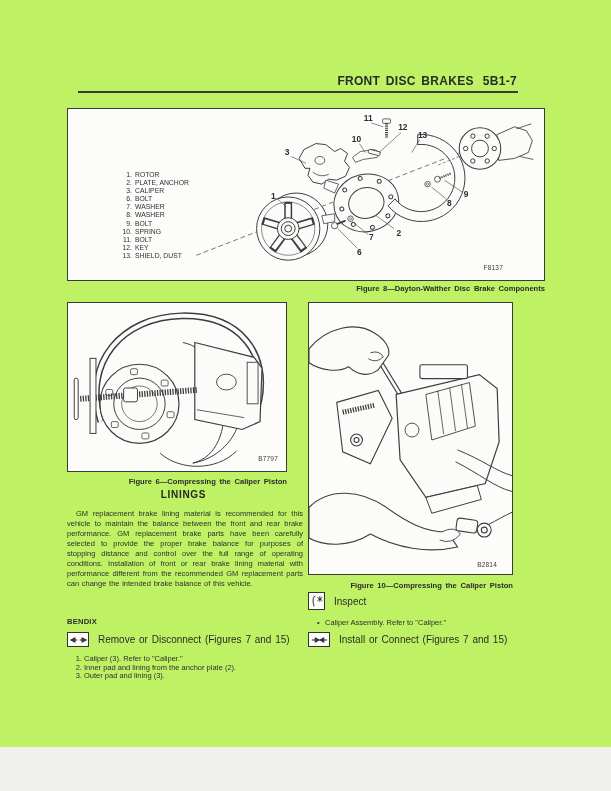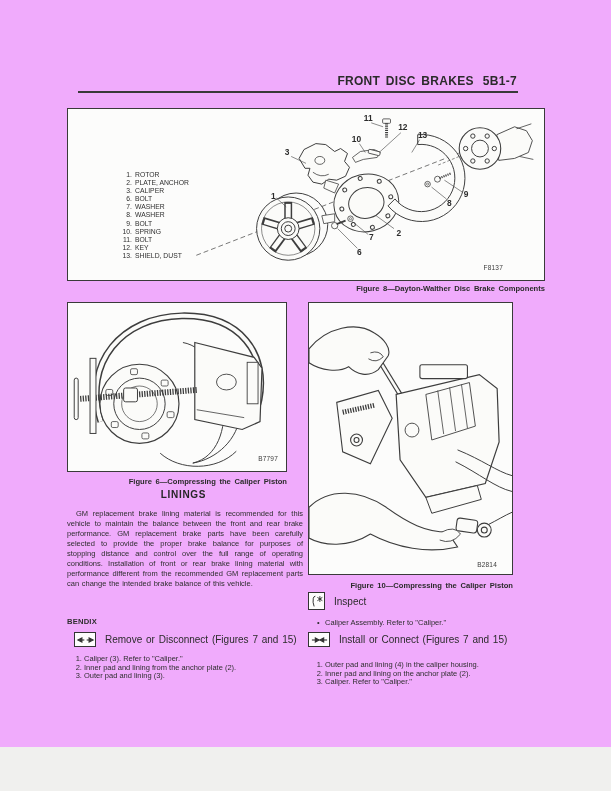--- a/index.html
+++ b/index.html
@@ -1,18 +1,18 @@
 <!DOCTYPE html>
 <html><head>
 <meta charset="utf-8">
 <style>
   * { margin:0; padding:0; box-sizing:border-box; }
   html,body { background:#ffffff; }
   body { width:611px; height:791px; position:relative; font-family:"Liberation Sans","DejaVu Sans",sans-serif; color:#2e2e2e; }
-  .page { position:absolute; left:0; top:0; width:611px; height:791px; background:#f0abfc; overflow:hidden; }
+  .page { position:absolute; left:0; top:0; width:611px; height:791px; background:#bef264; overflow:hidden; }
   .page-bottom-shade { position:absolute; left:0; right:0; bottom:0; height:44px; background:#f0f0ee; }
 
   
   .header-title { position:absolute; top:74px; right:94px; font-size:12px; font-weight:bold; color:#2b2b2b; letter-spacing:.3px; word-spacing:2px; white-space:nowrap; }
   .page-code { margin-left:9px; }
   .header-rule { position:absolute; left:78px; top:91px; width:440px; height:2px; background:#3a3a3a; }
 
   
   .figbox { position:absolute; border:1.4px solid #3a3a3a; background:#fcfcfb; }
   .fig8-box  { left:67px;  top:108px; width:478px; height:173px; }
@@ -33,21 +33,21 @@
   .pnum { text-align:right; }
   .fig8-svg text { font:bold 8.5px "Liberation Sans","DejaVu Sans",sans-serif; fill:#2c2c2c; }
 
   
   .linings-heading { position:absolute; left:67px; top:489px; width:233px; text-align:center; font-size:10px; font-weight:bold; letter-spacing:.7px; color:#262626; }
   .linings-para { position:absolute; left:67px; top:509px; width:236px; font-size:7.5px; line-height:10px; text-align:justify; text-indent:9px; word-spacing:.6px; }
   .bendix { position:absolute; left:67px; top:617px; font-size:7.6px; font-weight:bold; letter-spacing:.2px; }
 
   
   .op-row { position:absolute; display:flex; align-items:center; gap:9px; }
-  .remove-row  { left:74px;  top:632px; }
+  .remove-row  { left:67px;  top:632px; }
   .inspect-row { left:308px; top:592px; }
   .install-row { left:308px; top:632px; }
   .op-icon { display:inline-flex; align-items:center; justify-content:center; border:1.6px solid #333; background:#fdfdfc; }
   .arrow-icon { width:22px; height:15px; }
   .inspect-icon { width:17px; height:18px; }
   .op-label { font-size:10px; font-weight:normal; color:#2b2b2b; word-spacing:1px; }
 
   .steps { position:absolute; list-style:decimal; font-size:7.5px; line-height:8.7px; }
   .steps li { margin:0; }
   .steps-left  { left:67px;  top:655px; width:230px; padding-left:17px; }
@@ -328,20 +328,15 @@
         <g stroke="#333" stroke-width="1.4" fill="#333">
           <line x1="1.5" y1="7.5" x2="6.5" y2="7.5"></line>
           <line x1="15.5" y1="7.5" x2="20.5" y2="7.5"></line>
           <polygon points="10.5,7.5 5.8,4.9 5.8,10.1"></polygon>
           <polygon points="11.5,7.5 16.2,4.9 16.2,10.1"></polygon>
         </g>
       </svg>
     </span>
     <span class="op-label">Install or Connect (Figures 7 and 15)</span>
   </div>
-  <ol class="steps steps-right">
-    <li>Outer pad and lining (4) in the caliper housing.</li>
-    <li>Inner pad and lining on the anchor plate (2).</li>
-    <li>Caliper. Refer to "Caliper."</li>
-  </ol>
 
   <div class="page-bottom-shade"></div>
 </div>
 
 </body></html>

